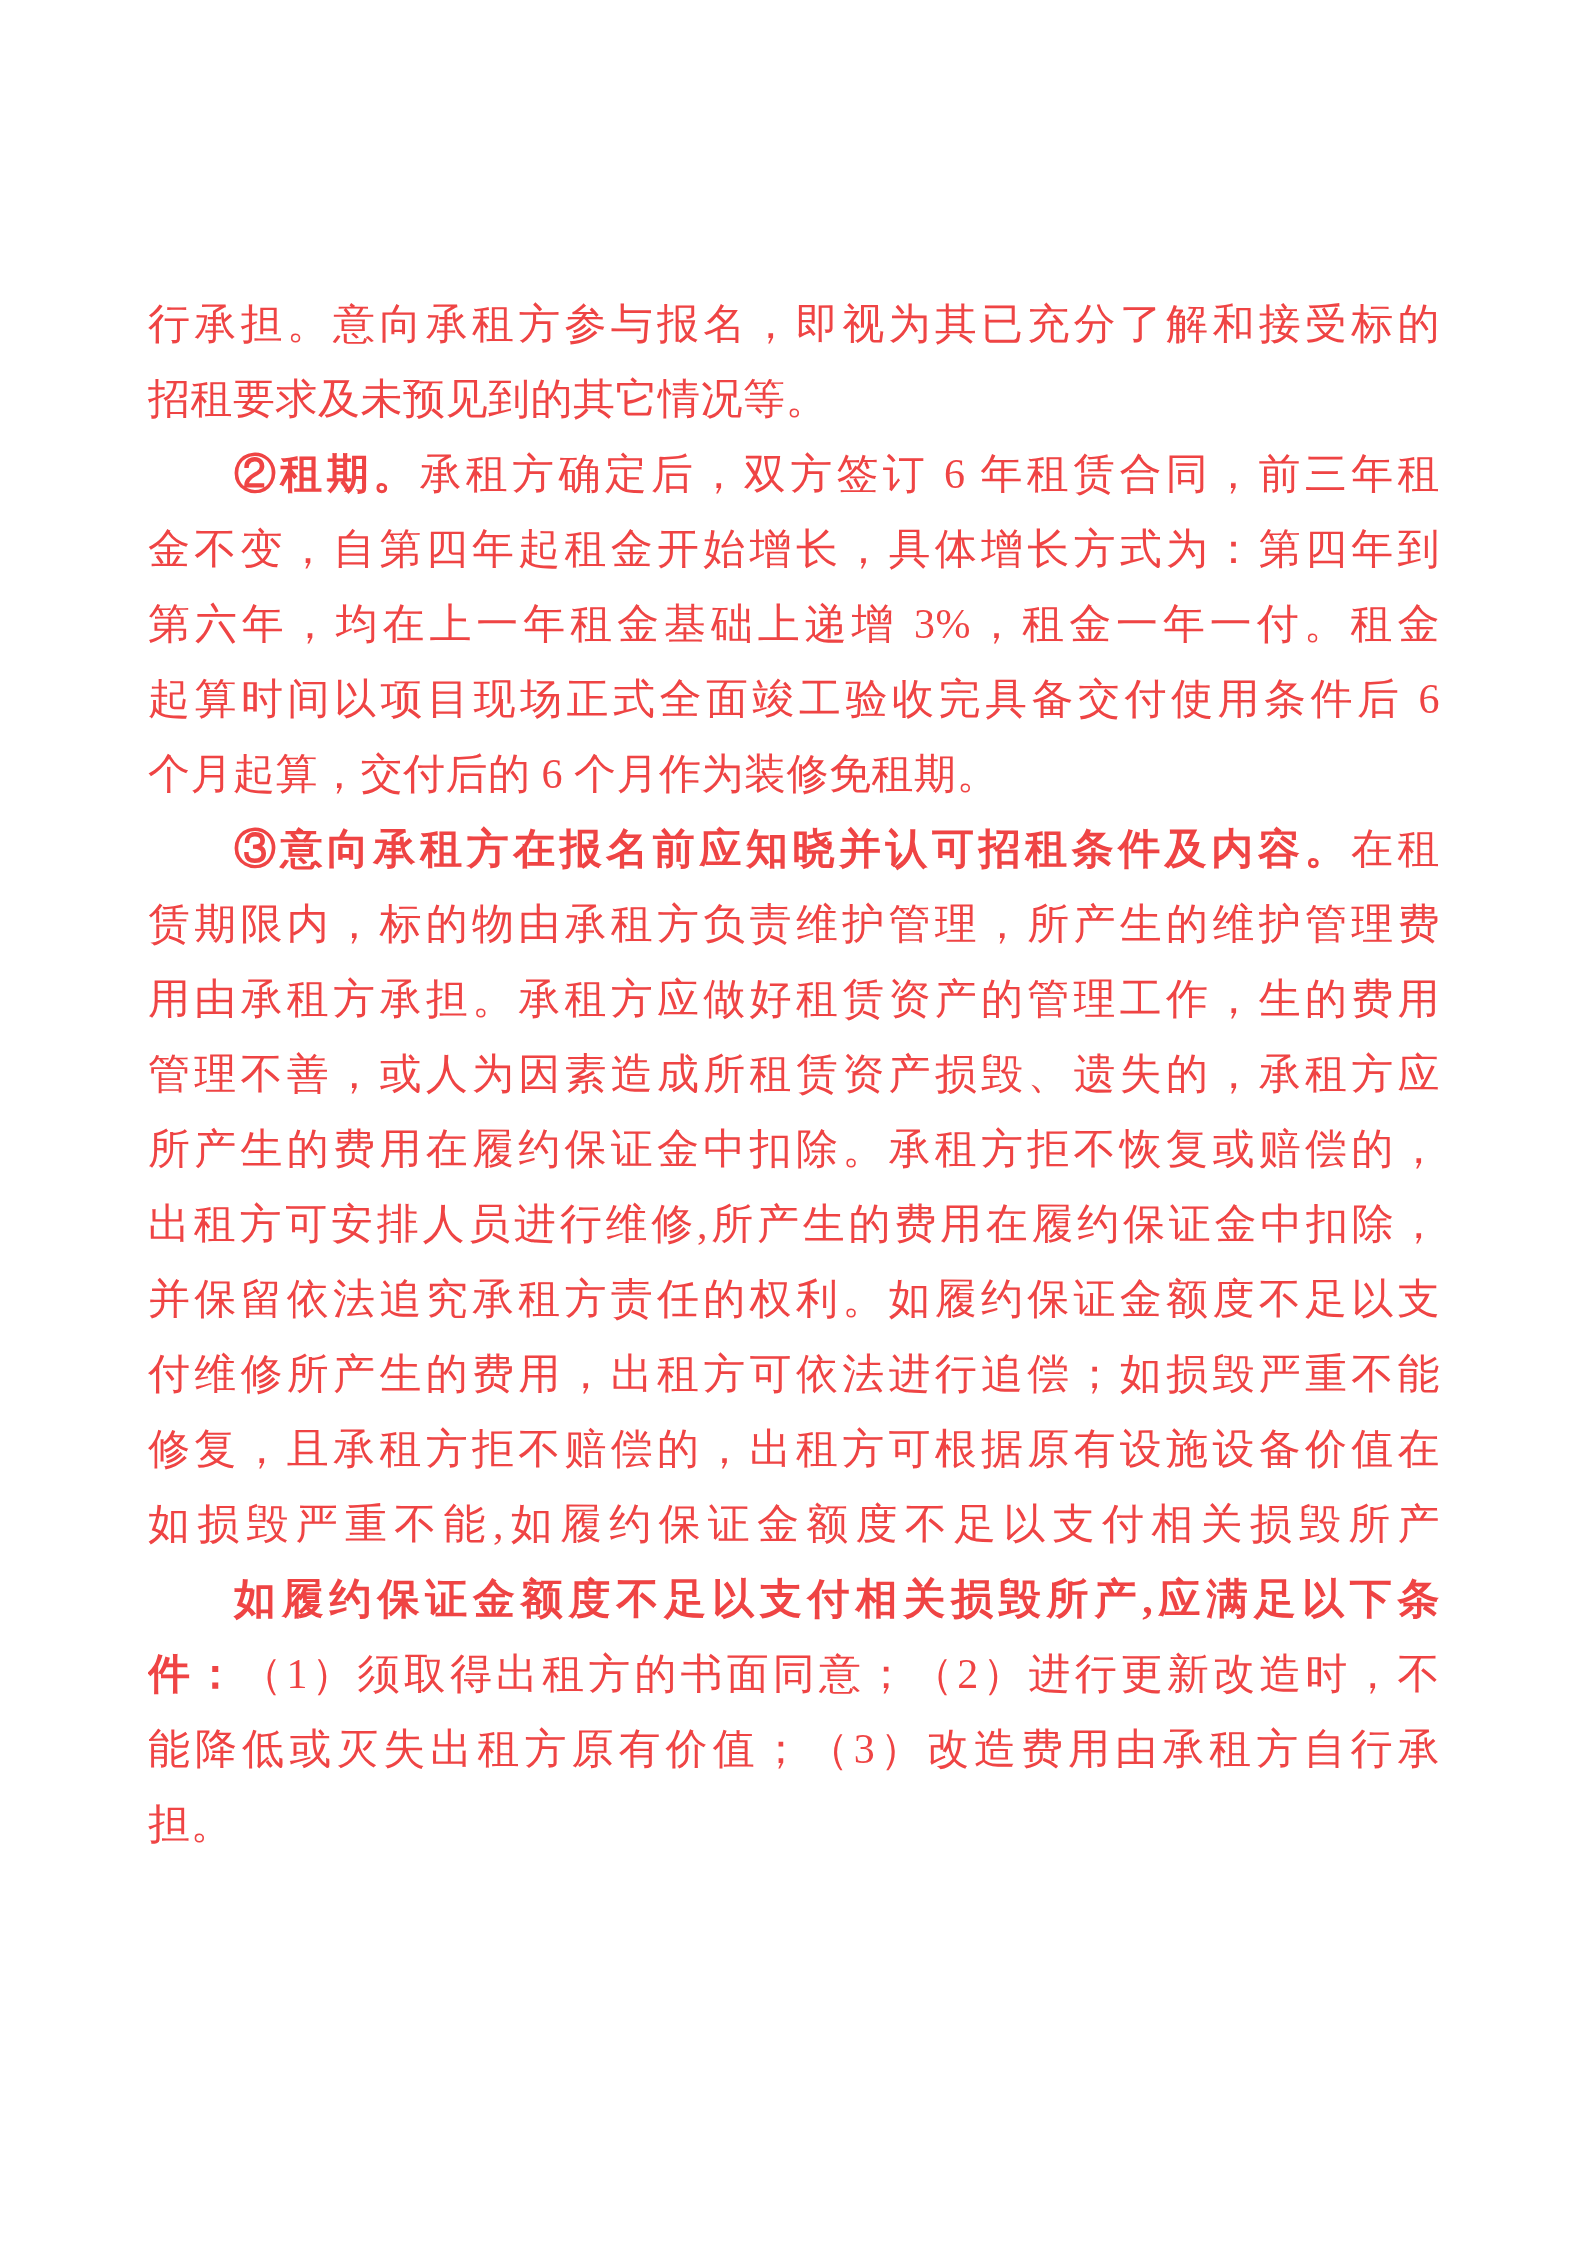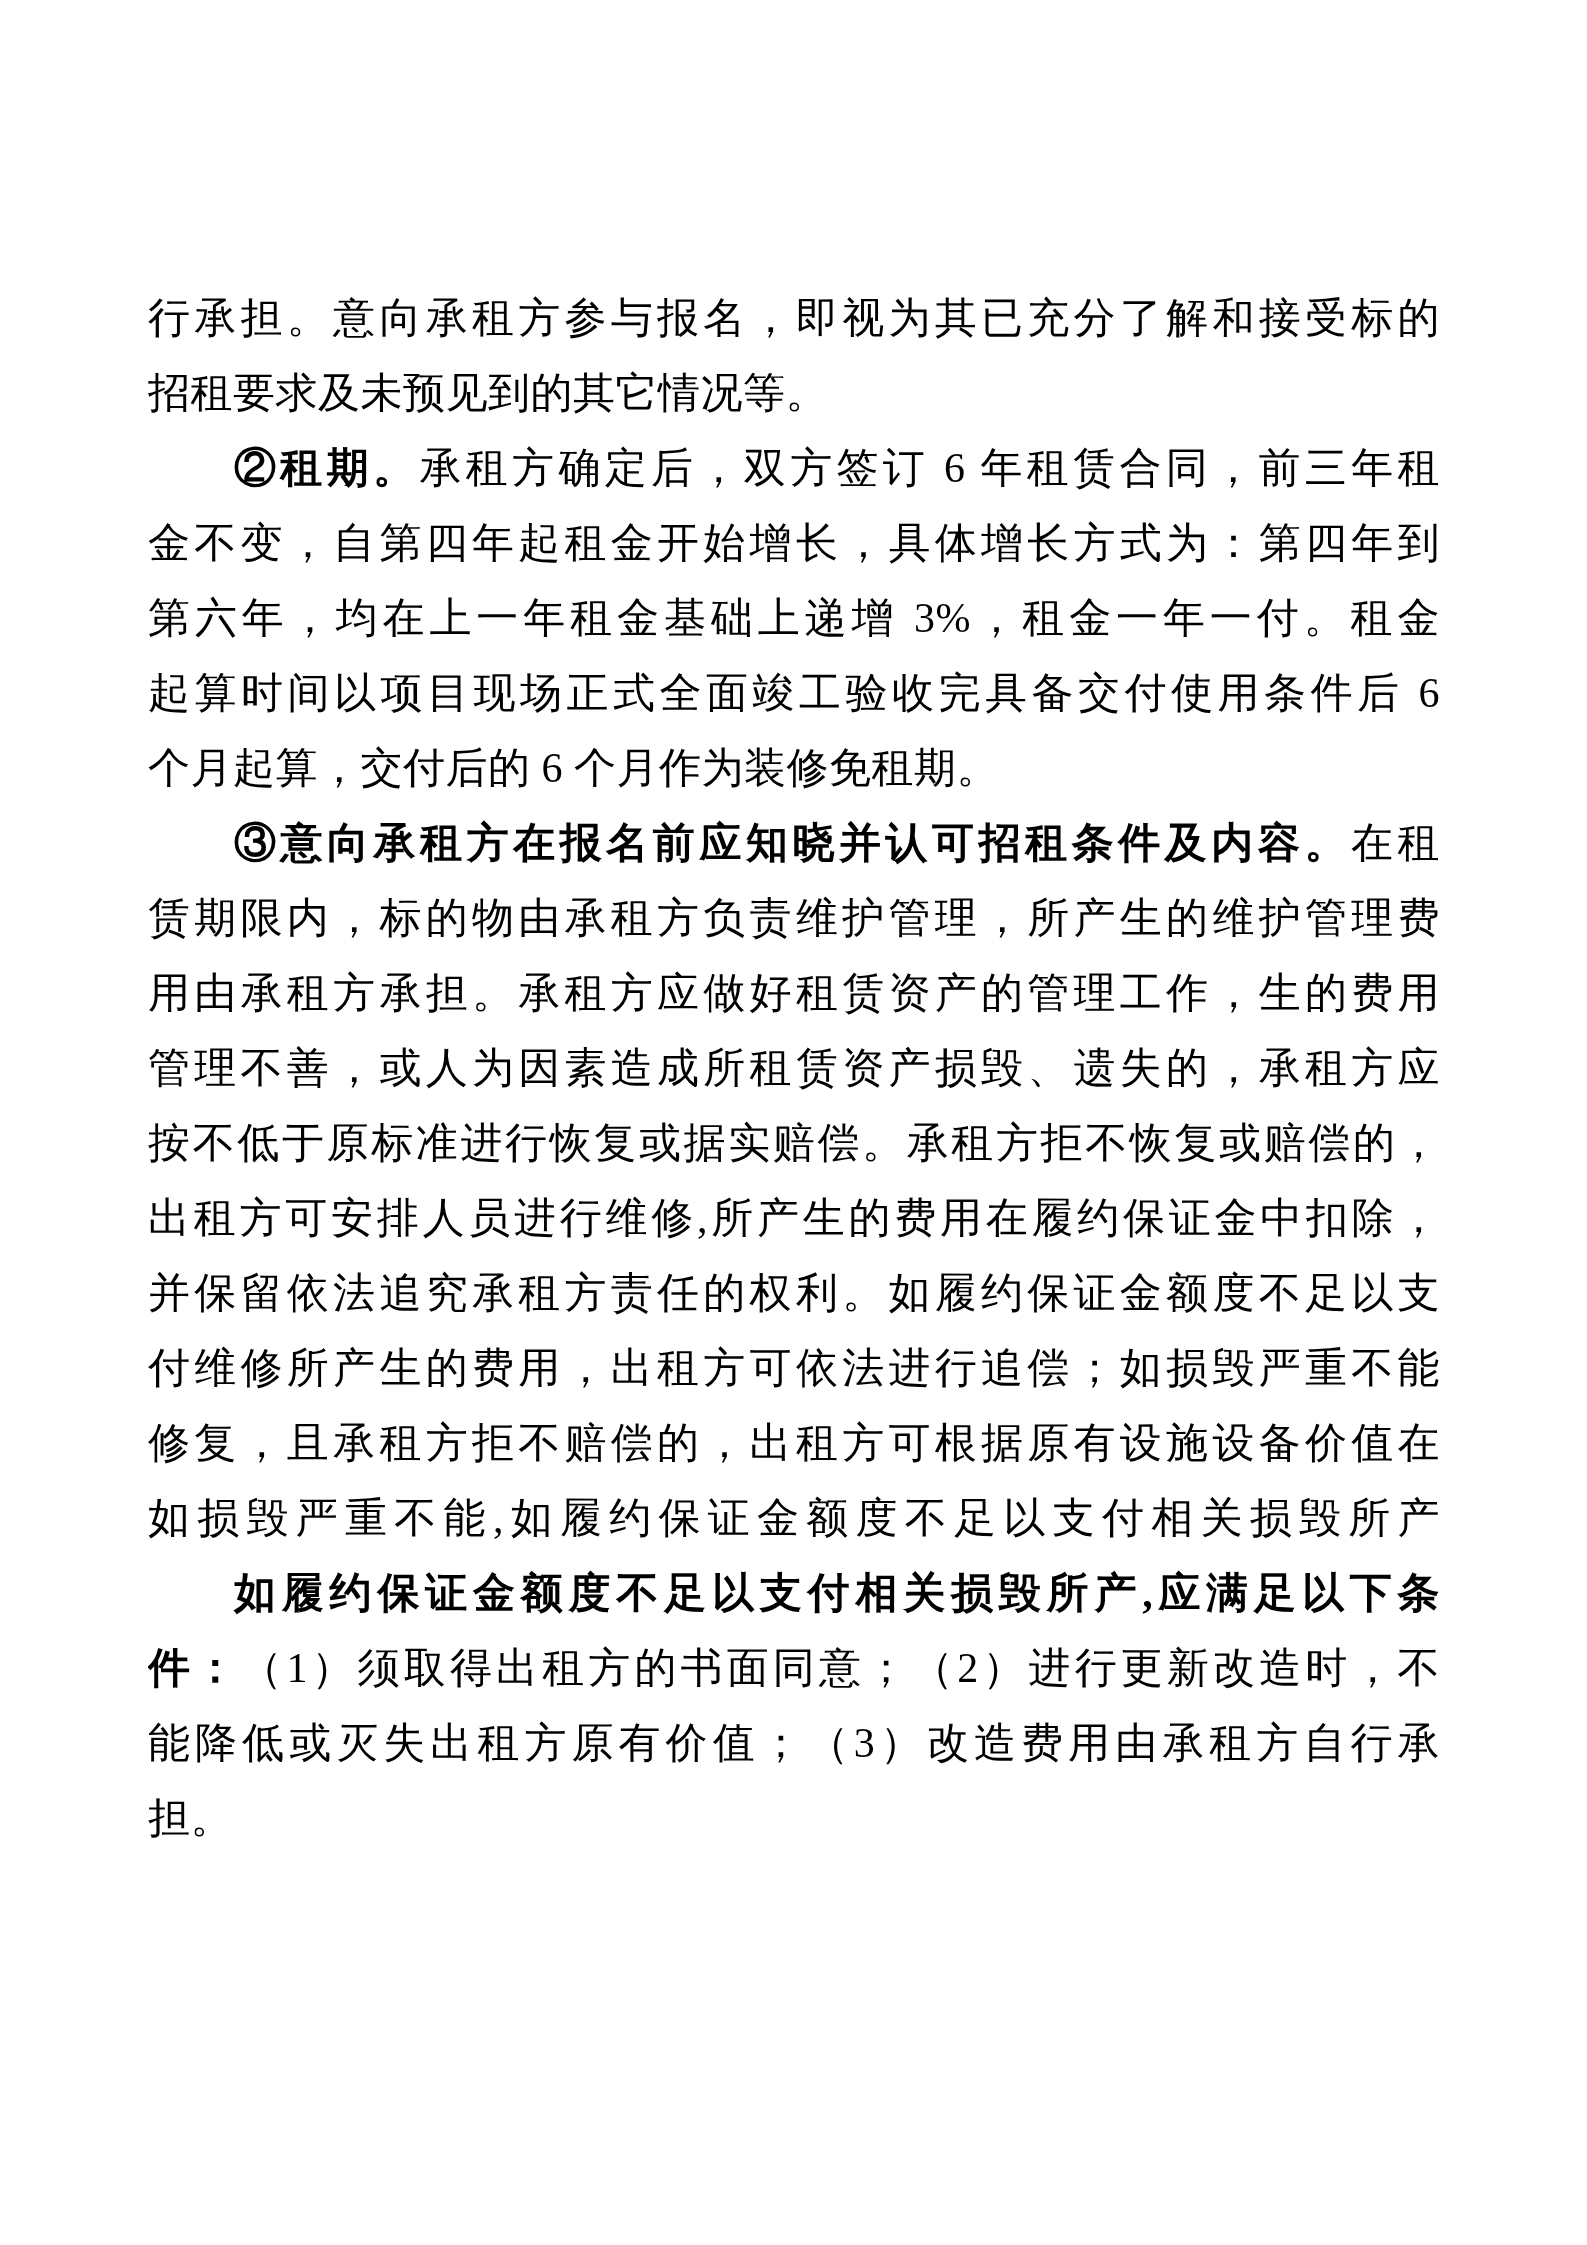--- a/index.html
+++ b/index.html
@@ -15,23 +15,23 @@
     font-family: "Liberation Serif", "DejaVu Serif", serif;
   }
   .page {
     position: absolute;
     inset: 0;
     background: #ffffff;
   }
   .page-text {
     position: absolute;
     left: 148px;
-    top: 281px;
+    top: 287px;
     width: 1292px;
-    color: #000000;
+    color: #ef4444;
   }
   .line {
     height: 75px;
     line-height: 75px;
     font-size: 42px;
     text-align: justify;
     overflow: hidden;
     letter-spacing: 0.5px;
   }
   .line.just { text-align-last: justify; }
@@ -49,21 +49,21 @@
       <div class="line flushleft"><span class="run">招租要求及未预见到的其它情况等。</span></div>
       <div class="line just ind"><span class="run b">②租期。</span><span class="run">承租方确定后，双方签订 6 年租赁合同，前三年租</span></div>
       <div class="line just"><span class="run">金不变，自第四年起租金开始增长，具体增长方式为：第四年到</span></div>
       <div class="line just"><span class="run">第六年，均在上一年租金基础上递增 3%，租金一年一付。租金</span></div>
       <div class="line just"><span class="run">起算时间以项目现场正式全面竣工验收完具备交付使用条件后 6</span></div>
       <div class="line flushleft"><span class="run">个月起算，交付后的 6 个月作为装修免租期。</span></div>
       <div class="line just ind"><span class="run b">③意向承租方在报名前应知晓并认可招租条件及内容。</span><span class="run">在租</span></div>
       <div class="line just"><span class="run">赁期限内，标的物由承租方负责维护管理，所产生的维护管理费</span></div>
       <div class="line just"><span class="run">用由承租方承担。承租方应做好租赁资产的管理工作，生的费用</span></div>
       <div class="line just"><span class="run">管理不善，或人为因素造成所租赁资产损毁、遗失的，承租方应</span></div>
-      <div class="line just"><span class="run">按不低于原标准进行恢复或据实赔偿。承租方拒不恢复或赔偿的，</span></div>
+      <div class="line just"><span class="run">所产生的费用在履约保证金中扣除。承租方拒不恢复或赔偿的，</span></div>
       <div class="line just"><span class="run">出租方可安排人员进行维修,所产生的费用在履约保证金中扣除，</span></div>
       <div class="line just"><span class="run">并保留依法追究承租方责任的权利。如履约保证金额度不足以支</span></div>
       <div class="line just"><span class="run">付维修所产生的费用，出租方可依法进行追偿；如损毁严重不能</span></div>
       <div class="line just"><span class="run">修复，且承租方拒不赔偿的，出租方可根据原有设施设备价值在</span></div>
       <div class="line just"><span class="run">如损毁严重不能,如履约保证金额度不足以支付相关损毁所产</span></div>
       <div class="line just ind"><span class="run b">如履约保证金额度不足以支付相关损毁所产,应满足以下条</span></div>
       <div class="line just"><span class="run b">件：</span><span class="run">（1）须取得出租方的书面同意；（2）进行更新改造时，不</span></div>
       <div class="line just"><span class="run">能降低或灭失出租方原有价值；（3）改造费用由承租方自行承</span></div>
       <div class="line flushleft"><span class="run">担。</span></div>
     </div>

